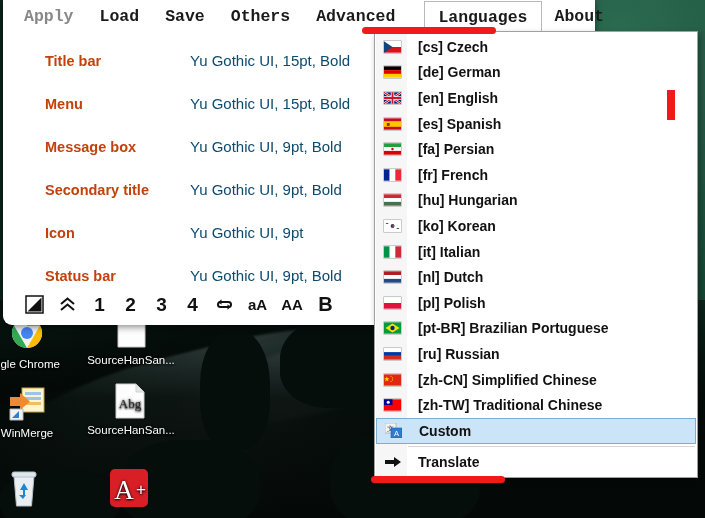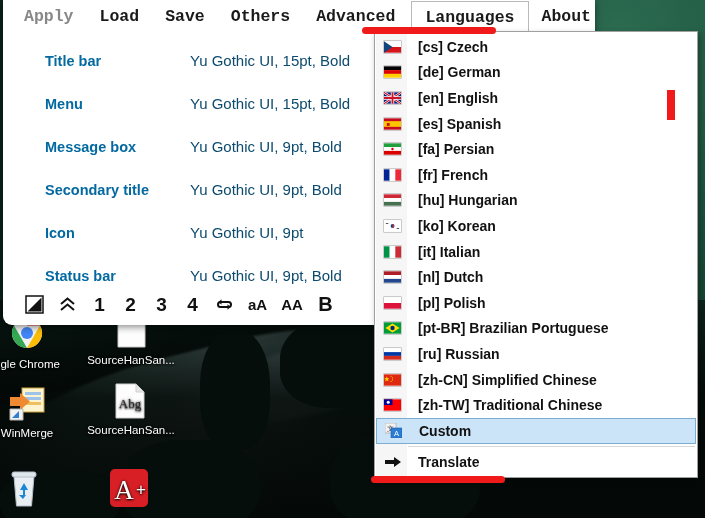--- a/index.html
+++ b/index.html
@@ -35,26 +35,26 @@
   
   #app-window{position:absolute;left:3px;top:0;width:592px;height:325px;
     background:#fff;border-radius:0 0 9px 9px;box-shadow:0 2px 7px rgba(0,0,0,.45);
     overflow:visible;}
   #menubar{position:relative;height:33px;background:#fff;display:flex;align-items:stretch;
     padding-left:8px;}
   .menu-item{display:flex;align-items:center;padding:0 13px;font-size:16.5px;font-weight:bold;
     color:#1a1a1a;cursor:default;white-space:nowrap;font-family:Liberation Mono, monospace;}
   .menu-item.disabled{color:#888;}
   .menu-item.active{border:1px solid #b9b9b9;border-bottom-color:#fff;background:#fff;
-    margin:1px 0 0 3px;box-sizing:border-box;}
+    margin:1px 0 0 16px;box-sizing:border-box;}
 
   
   #font-list{position:relative;padding:6px 0 0 0;}
   .frow{display:flex;align-items:center;height:43px;}
-  .fname{width:145px;padding-left:42px;font-size:14.5px;font-weight:bold;color:#0369a1;white-space:nowrap;}
+  .fname{width:145px;padding-left:42px;font-size:14.5px;font-weight:bold;color:#c2410c;white-space:nowrap;}
   .fval{font-size:15px;font-weight:normal;color:#0c4a6e;white-space:nowrap;}
 
   
   #toolbar{position:absolute;left:0;bottom:6px;height:30px;display:flex;align-items:center;
     padding-left:22px;gap:14px;}
   .tbtn{display:flex;align-items:center;justify-content:center;min-width:17px;height:22px;
     font-size:19px;font-weight:bold;color:#111;cursor:default;line-height:1;}
 
   
   #lang-menu{position:absolute;left:374px;top:31px;width:324px;

